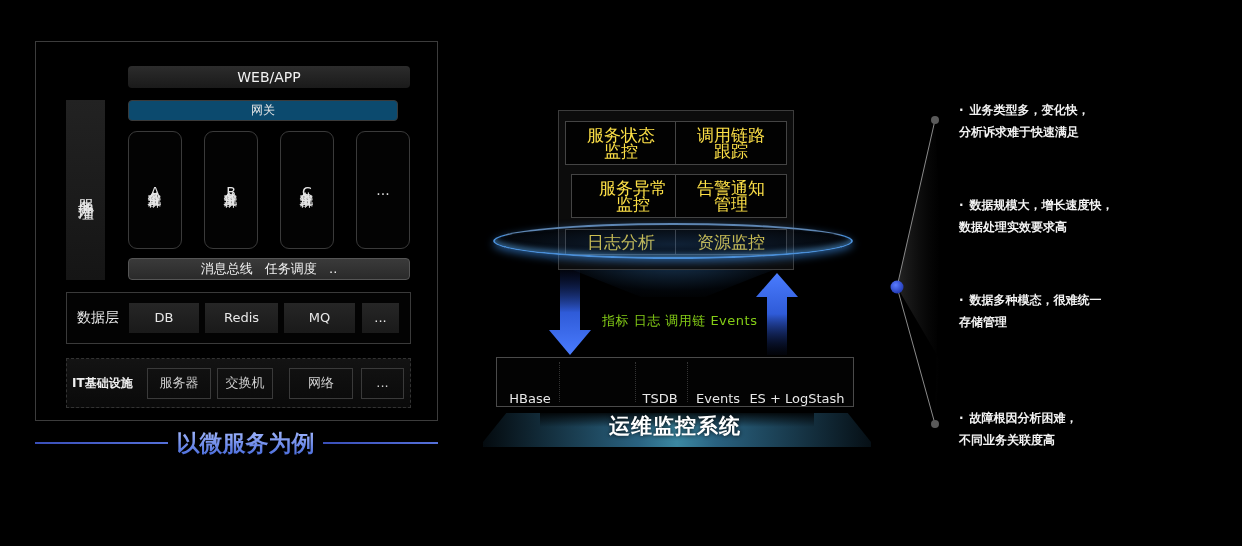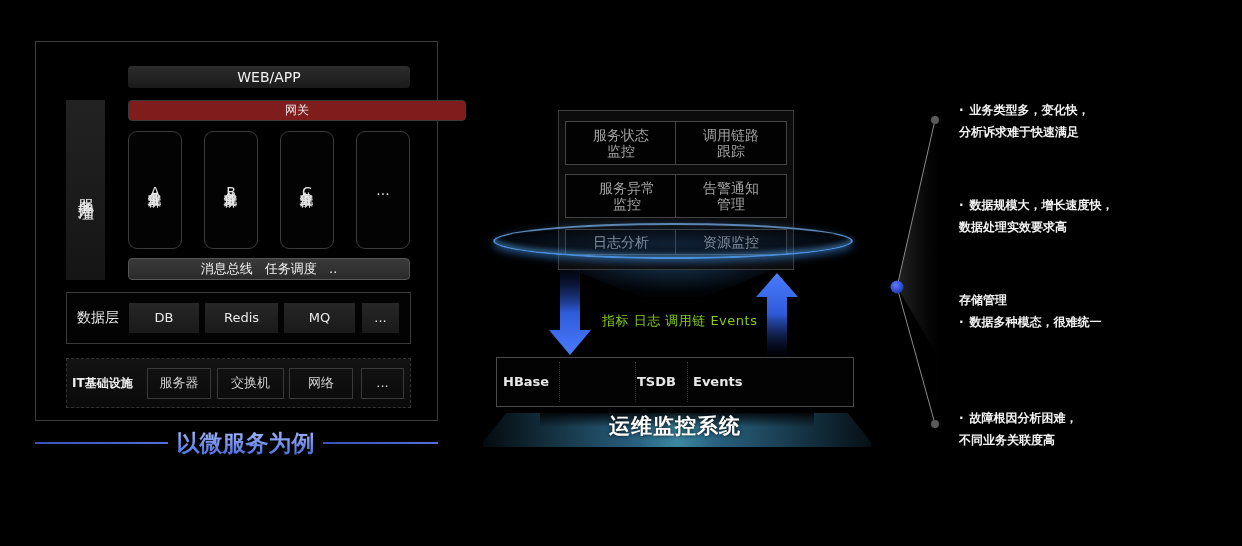--- a/index.html
+++ b/index.html
@@ -4,21 +4,21 @@
 <style>
   * { box-sizing: border-box; margin: 0; padding: 0; }
   html, body { width: 1242px; height: 546px; background: #000; overflow: hidden; }
   body { position: relative; font-family: "DejaVu Sans", "Liberation Sans", sans-serif; color: #e8e8e8; }
   .abs { position: absolute; }
 
   
   .outer { left: 35px; top: 41px; width: 403px; height: 380px; border: 1.5px solid #3c3c3c; }
   .webapp { left: 128px; top: 66px; width: 282px; height: 22px; background: linear-gradient(#2c2c2c,#1a1a1a); border-radius: 4px;
             font-size: 14px; color: #f2f2f2; text-align: center; line-height: 22px; }
-  .gateway { left: 128px; top: 100px; width: 338px; height: 21px; border: 1.5px solid #3a3a3a; border-radius: 4px; background: #7f1d1d;
+  .gateway { left: 128px; top: 100px; width: 270px; height: 21px; border: 1.5px solid #3a3a3a; border-radius: 4px; background: #0c4a6e;
              font-size: 12px; color: #e6e6e6; text-align: center; line-height: 18px; font-family: Liberation Serif, serif; }
   .gov { left: 66px; top: 100px; width: 39px; height: 180px; background: linear-gradient(#222,#151515);
          display: flex; align-items: center; justify-content: center; }
   .vtext { writing-mode: vertical-rl; text-orientation: upright; font-size: 16px; letter-spacing: 2px; color: #e8e8e8; }
   .cluster { top: 131px; width: 54px; height: 118px; border: 1.5px solid #3a3a3a; border-radius: 9px; background: #030303;
              display: flex; flex-direction: column; align-items: center; justify-content: center; }
   .cluster .ct { writing-mode: vertical-rl; text-orientation: upright; font-size: 14px; line-height: 16px; color: #e6e6e6; letter-spacing: 1px; }
   .cluster .ell { font-size: 14px; color: #ddd; }
   .bus { left: 128px; top: 258px; width: 282px; height: 22px; background: linear-gradient(#3a3a3a,#2a2a2a); border: 1px solid #555; border-radius: 4px;
          font-size: 13px; color: #f0f0f0; text-align: center; line-height: 20px; }
@@ -32,34 +32,34 @@
   .in-label { left: 5px; top: 16px; font-size: 12px; font-weight: bold; color: #f0f0f0; }
   .in-item { top: 9px; height: 31px; border: 1.5px solid #3a3a3a; font-size: 13px; color: #cfcfcf; text-align: center; line-height: 28px; }
 
   .caption-line { top: 442px; height: 2px; background: linear-gradient(90deg,#3a4fb8,#5570d8); }
   .caption { left: 168px; top: 428px; width: 155px; font-size: 23px; font-weight: bold; text-align: center;
              color: #6f8ef0; background: linear-gradient(#a9bdff,#3f63d8); -webkit-background-clip: text; background-clip: text; -webkit-text-fill-color: transparent; letter-spacing: 0px; }
 
   
   .modbox { left: 558px; top: 110px; width: 236px; height: 160px; border: 1.5px solid #3c3c3c; background: #0c0c0c; }
   .mod { width: 112px; height: 44px; border: 1.5px solid #444; background: #020202;
-         font-size: 14px; line-height: 16px; color: #a3a3a3; text-align: center; display: flex; flex-direction: column; justify-content: center; }
+         font-size: 17px; line-height: 16px; color: #fde047; text-align: center; display: flex; flex-direction: column; justify-content: center; }
   .mod.one { height: 26px; }
   .disc { left: 493px; top: 223px; width: 360px; height: 36px; border-radius: 50%;
           border: 2px solid #4a8fd8; border-top-color: #5e86b3;
           background: radial-gradient(ellipse at 50% 60%, rgba(40,90,150,0.35), rgba(20,40,70,0.15) 70%, rgba(0,0,0,0) 100%);
           box-shadow: 0 3px 8px rgba(60,140,230,0.6), inset 0 -3px 5px rgba(90,170,240,0.5); }
   .funnel { left: 540px; top: 257px; width: 266px; height: 40px;
             background: radial-gradient(ellipse at 50% 0%, rgba(60,130,200,0.45), rgba(20,50,90,0.1) 60%, rgba(0,0,0,0) 80%);
             clip-path: polygon(0 0,100% 0,62% 100%,38% 100%); }
   .arrow-down { left: 548px; top: 270px; width: 44px; height: 86px; }
   .arrow-up { left: 755px; top: 273px; width: 44px; height: 82px; }
   .flow-label { left: 602px; top: 312px; font-size: 13px; color: #84cc16; letter-spacing: 0.5px; }
   .storebox { left: 496px; top: 357px; width: 358px; height: 50px; border: 1.5px solid #4a4a4a; background: #030303; }
-  .store { top: 0; height: 47px; font-size: 13px; color: #e8e8e8; line-height: 47px; text-align: left; font-weight: bold; }
+  .store { top: 17px; height: 47px; font-size: 13px; color: #e8e8e8; line-height: 47px; text-align: center; }
   .sep { top: 4px; width: 0; height: 40px; border-left: 1px dotted #333; }
   .platform { left: 483px; top: 413px; width: 388px; height: 34px;
               background: linear-gradient(90deg, rgba(20,50,70,0.2), rgba(55,130,170,0.75) 40%, rgba(70,160,190,0.85) 50%, rgba(55,130,170,0.75) 60%, rgba(20,50,70,0.3));
               clip-path: polygon(6% 0,94% 0,100% 85%,100% 100%,0 100%,0 85%); }
   .platform-dark { left: 540px; top: 413px; width: 274px; height: 14px; background: linear-gradient(rgba(0,0,0,0.85), rgba(0,0,0,0)); }
   .sys-title { left: 560px; top: 412px; width: 230px; text-align: center; font-size: 21px; font-weight: bold; color: #fff; letter-spacing: 1px;
                text-shadow: 0 0 4px rgba(0,0,0,0.9); }
 
   
   .bullet { left: 959px; font-size: 12px; font-weight: bold; line-height: 22px; color: #f2f2f2; }
@@ -104,41 +104,41 @@
   <span class="abs dl-label">数据层</span>
   <div class="abs dl-item" style="left:62px;width:70px;">DB</div>
   <div class="abs dl-item" style="left:138px;width:73px;">Redis</div>
   <div class="abs dl-item" style="left:217px;width:71px;">MQ</div>
   <div class="abs dl-item" style="left:295px;width:37px;">...</div>
 </div>
 
 <div class="abs infra">
   <span class="abs in-label">IT基础设施</span>
   <div class="abs in-item" style="left:80px;width:64px;">服务器</div>
-  <div class="abs in-item" style="left:150px;width:67px;">交换机</div>
+  <div class="abs in-item" style="left:150px;width:56px;">交换机</div>
   <div class="abs in-item" style="left:222px;width:64px;">网络</div>
   <div class="abs in-item" style="left:294px;width:43px;">...</div>
 </div>
 
 <div class="abs caption-line" style="left:35px;width:133px;"></div>
 <div class="abs caption-line" style="left:323px;width:115px;"></div>
 <div class="abs caption">以微服务为例</div>
 
 <div class="abs funnel"></div>
 
 <div class="abs modbox">
   <div class="abs mod" style="left:6px;top:10px;">
     <span>服务状态</span>
     <span>监控</span>
   </div>
   <div class="abs mod" style="left:116px;top:10px;">
     <span>调用链路</span>
     <span>跟踪</span>
   </div>
-  <div class="abs mod" style="left:6px;top:63px;padding-left:12px;">
+  <div class="abs mod" style="left:12px;top:63px;padding-left:12px;">
     <span>服务异常</span>
     <span>监控</span>
   </div>
   <div class="abs mod" style="left:116px;top:63px;">
     <span>告警通知</span>
     <span>管理</span>
   </div>
   <div class="abs mod one" style="left:6px;top:118px;">
     <span>日志分析</span>
   </div>
@@ -172,20 +172,21 @@
 
 <div class="abs flow-label">指标 日志 调用链 Events</div>
 
 <div class="abs storebox">
   <div class="abs store" style="left:6px;width:54px;">HBase</div>
   <div class="abs sep" style="left:62px;"></div>
   <div class="abs sep" style="left:138px;"></div>
   <div class="abs store" style="left:140px;width:46px;">TSDB</div>
   <div class="abs sep" style="left:190px;"></div>
   <div class="abs store" style="left:196px;width:50px;">Events</div>
+  <div class="abs store" style="left:250px;width:100px;">ES + LogStash</div>
 </div>
 
 <div class="abs platform"></div>
 <div class="abs platform-dark"></div>
 <div class="abs sys-title">运维监控系统</div>
 
 <svg class="abs conn" viewBox="0 0 80 350">
   <defs>
     <linearGradient id="fan" x1="0" y1="0" x2="1" y2="0">
       <stop offset="0" stop-color="#888" stop-opacity="0.45"></stop>
@@ -206,19 +207,19 @@
 
 <div class="abs bullet" style="top:99px;">
   <div><span class="dot">·</span><span>业务类型多，变化快，</span></div>
   <div>分析诉求难于快速满足</div>
 </div>
 <div class="abs bullet" style="top:194px;">
   <div><span class="dot">·</span><span>数据规模大，增长速度快，</span></div>
   <div>数据处理实效要求高</div>
 </div>
 <div class="abs bullet" style="top:289px;">
+  <div><span class="dot">·</span><span>数据多种模态，很难统一</span></div>
   <div>存储管理</div>
-  <div><span class="dot">·</span><span>数据多种模态，很难统一</span></div>
 </div>
 <div class="abs bullet" style="top:407px;">
   <div><span class="dot">·</span><span>故障根因分析困难，</span></div>
   <div>不同业务关联度高</div>
 </div>
 
 </body></html>

